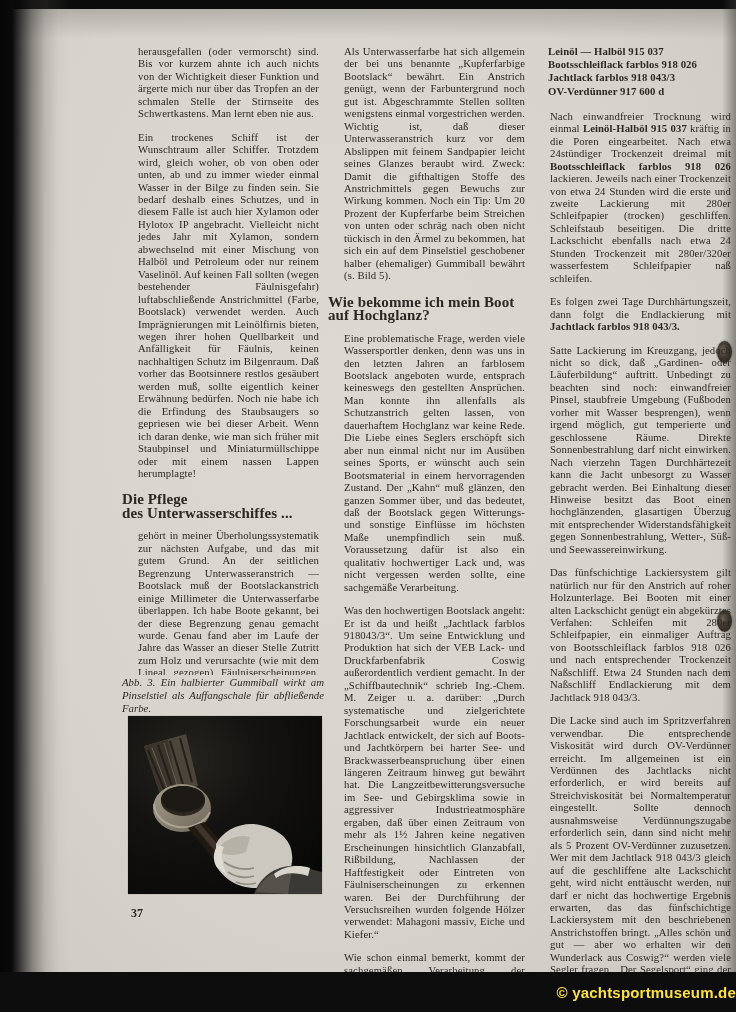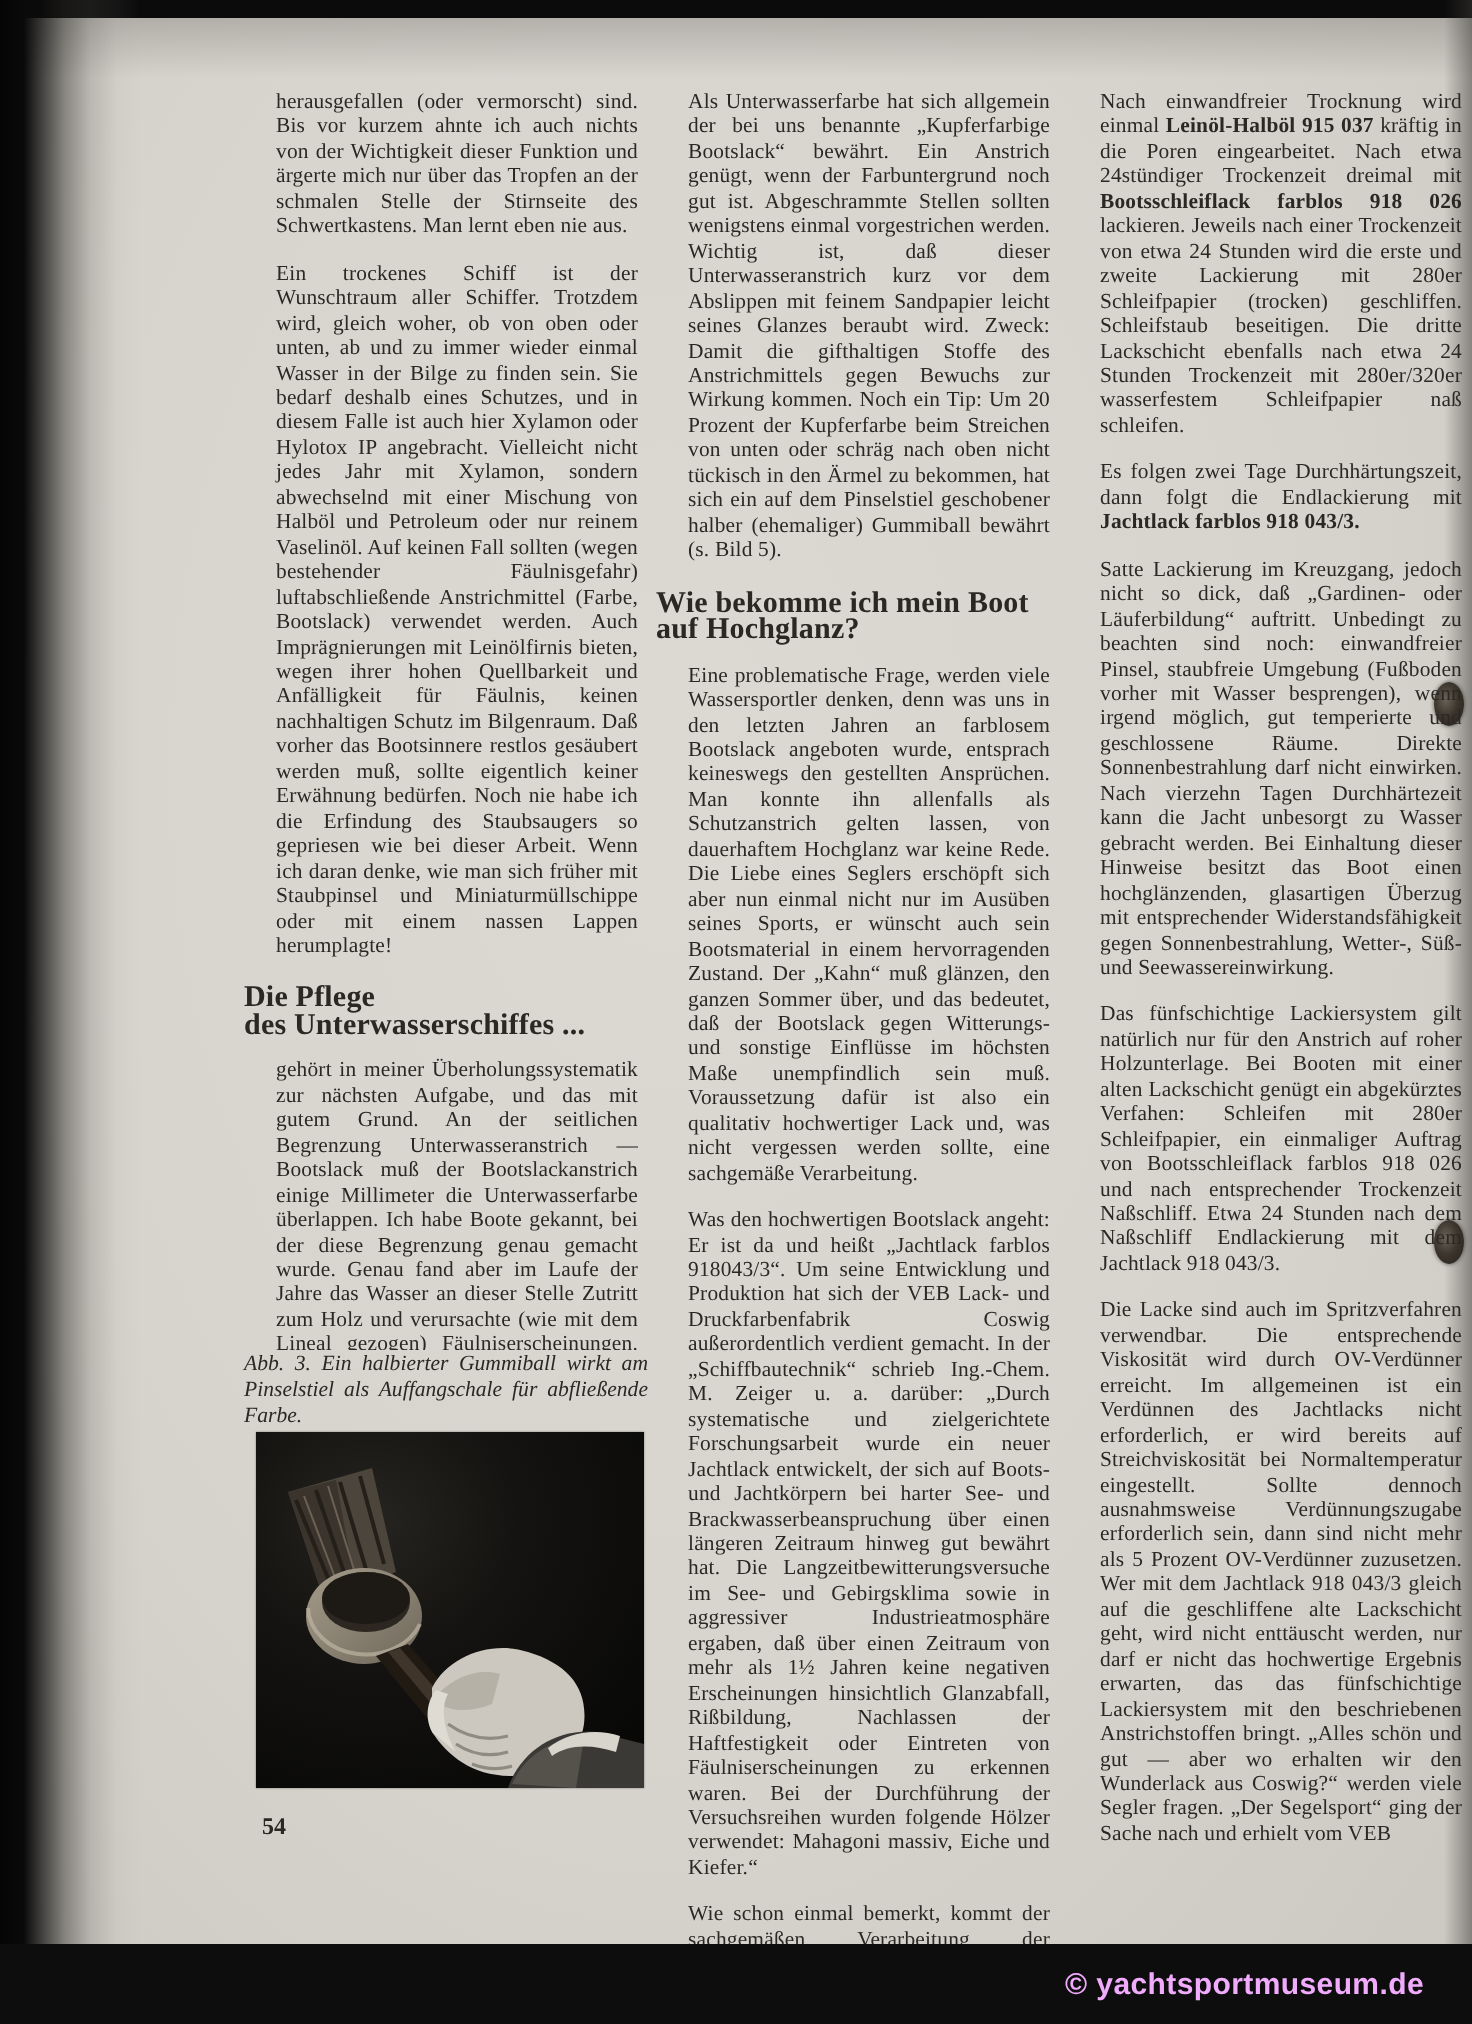--- a/index.html
+++ b/index.html
@@ -8,21 +8,21 @@
     background:radial-gradient(ellipse at 45% 38%, #dcd9d3 0%, #d7d4cd 55%, #cbc8c1 100%);
     font-family:"Liberation Serif", serif;color:#2b2823;
   }
   .bar-top{position:absolute;top:0;left:0;width:736px;height:9px;background:#0b0b0b;}
   .bar-bottom{
     position:absolute;left:0;bottom:0;width:736px;height:40px;background:#0d0d0d;
     display:flex;align-items:center;justify-content:flex-end;
   }
   .watermark{
     font-family:"Liberation Sans", sans-serif;font-weight:bold;font-size:15px;
-    color:#f0abfc;padding-right:24px;letter-spacing:.2px;margin-left:28px;
+    color:#fde047;letter-spacing:.2px;margin-left:28px;
   }
   .spine{
     position:absolute;top:0;left:0;width:70px;height:1012px;
     background:linear-gradient(to right,#050505 0px,#0a0a0a 12px,rgba(10,10,10,.75) 20px,
       rgba(40,38,35,.45) 32px,rgba(90,88,84,.22) 45px,rgba(150,148,142,.08) 58px,transparent 70px);
     pointer-events:none;
   }
   .edge-right{
     position:absolute;top:0;right:0;width:14px;height:1012px;
     background:linear-gradient(to left,rgba(60,58,54,.5),rgba(60,58,54,0));
@@ -129,34 +129,40 @@
       <path d="M90,129 C86,134 84,142 88,150 L100,160 C94,150 92,138 96,131 Z" fill="#dedbd3"></path>
     </g>
 
     <g>
       <path d="M126,178 C132,160 150,148 170,150 L194,156 L194,178 Z" fill="#3b3935"></path>
       <path d="M128,176 C134,162 148,153 164,153 L160,178 Z" fill="#55524c"></path>
       <path d="M146,158 C156,150 170,148 182,152 L180,160 C168,156 156,156 148,162 Z" fill="#d8d5cd"></path>
     </g>
   </svg>
 
-  <div class="pagenum">54</div>
+  <div class="pagenum">37</div>
 
   <div class="col col2">
     <p class="para">Als Unterwasserfarbe hat sich allgemein der bei uns benannte „Kupferfarbige Bootslack“ bewährt. Ein Anstrich genügt, wenn der Farbuntergrund noch gut ist. Abgeschrammte Stellen sollten wenigstens einmal vorgestrichen werden. Wichtig ist, daß dieser Unterwasseranstrich kurz vor dem Abslippen mit feinem Sandpapier leicht seines Glanzes beraubt wird. Zweck: Damit die gifthaltigen Stoffe des Anstrichmittels gegen Bewuchs zur Wirkung kommen. Noch ein Tip: Um 20 Prozent der Kupferfarbe beim Streichen von unten oder schräg nach oben nicht tückisch in den Ärmel zu bekommen, hat sich ein auf dem Pinselstiel geschobener halber (ehemaliger) Gummiball bewährt (s. Bild 5).</p>
     <div class="heading">
       <div>Wie bekomme ich mein Boot</div>
       <div>auf Hochglanz?</div>
     </div>
     <p class="para">Eine problematische Frage, werden viele Wassersportler denken, denn was uns in den letzten Jahren an farblosem Bootslack angeboten wurde, entsprach keineswegs den gestellten Ansprüchen. Man konnte ihn allenfalls als Schutzanstrich gelten lassen, von dauerhaftem Hochglanz war keine Rede. Die Liebe eines Seglers erschöpft sich aber nun einmal nicht nur im Ausüben seines Sports, er wünscht auch sein Bootsmaterial in einem hervorragenden Zustand. Der „Kahn“ muß glänzen, den ganzen Sommer über, und das bedeutet, daß der Bootslack gegen Witterungs- und sonstige Einflüsse im höchsten Maße unempfindlich sein muß. Voraussetzung dafür ist also ein qualitativ hochwertiger Lack und, was nicht vergessen werden sollte, eine sachgemäße Verarbeitung.</p>
     <p class="para">Was den hochwertigen Bootslack angeht: Er ist da und heißt „Jachtlack farblos 918043/3“. Um seine Entwicklung und Produktion hat sich der VEB Lack- und Druckfarbenfabrik Coswig außerordentlich verdient gemacht. In der „Schiffbautechnik“ schrieb Ing.-Chem. M. Zeiger u. a. darüber: „Durch systematische und zielgerichtete Forschungsarbeit wurde ein neuer Jachtlack entwickelt, der sich auf Boots- und Jachtkörpern bei harter See- und Brackwasserbeanspruchung über einen längeren Zeitraum hinweg gut bewährt hat. Die Langzeitbewitterungsversuche im See- und Gebirgsklima sowie in aggressiver Industrieatmosphäre ergaben, daß über einen Zeitraum von mehr als 1½ Jahren keine negativen Erscheinungen hinsichtlich Glanzabfall, Rißbildung, Nachlassen der Haftfestigkeit oder Eintreten von Fäulniserscheinungen zu erkennen waren. Bei der Durchführung der Versuchsreihen wurden folgende Hölzer verwendet: Mahagoni massiv, Eiche und Kiefer.“</p>
     <p class="para">Wie schon einmal bemerkt, kommt der sachgemäßen Verarbeitung der Anstrichmittel eine große Bedeutung zu. Für die Lackierung von Booten und Jachten aus Naturholz sind folgende Anstrichstoffe erforderlich:</p>
   </div>
 
   <div class="col col3">
+    <div class="materials">
+      <div>Leinöl — Halböl 915 037</div>
+      <div>Bootsschleiflack farblos 918 026</div>
+      <div>Jachtlack farblos 918 043/3</div>
+      <div>OV-Verdünner 917 600 d</div>
+    </div>
     <p class="para">
       <span>Nach einwandfreier Trocknung wird einmal </span><span class="b">Leinöl-Halböl 915 037</span><span> kräftig in die Poren eingearbeitet. Nach etwa 24stündiger Trockenzeit dreimal mit </span><span class="b">Bootsschleiflack farblos 918 026</span><span> lackieren. Jeweils nach einer Trockenzeit von etwa 24 Stunden wird die erste und zweite Lackierung mit 280er Schleifpapier (trocken) geschliffen. Schleifstaub beseitigen. Die dritte Lackschicht ebenfalls nach etwa 24 Stunden Trockenzeit mit 280er/320er wasserfestem Schleifpapier naß schleifen.</span>
     </p>
     <p class="para">
       <span>Es folgen zwei Tage Durchhärtungszeit, dann folgt die Endlackierung mit </span><span class="b">Jachtlack farblos 918 043/3.</span>
     </p>
     <p class="para">Satte Lackierung im Kreuzgang, jedoch nicht so dick, daß „Gardinen- oder Läuferbildung“ auftritt. Unbedingt zu beachten sind noch: einwandfreier Pinsel, staubfreie Umgebung (Fußboden vorher mit Wasser besprengen), wenn irgend möglich, gut temperierte und geschlossene Räume. Direkte Sonnenbestrahlung darf nicht einwirken. Nach vierzehn Tagen Durchhärtezeit kann die Jacht unbesorgt zu Wasser gebracht werden. Bei Einhaltung dieser Hinweise besitzt das Boot einen hochglänzenden, glasartigen Überzug mit entsprechender Widerstandsfähigkeit gegen Sonnenbestrahlung, Wetter-, Süß- und Seewassereinwirkung.</p>
     <p class="para">Das fünfschichtige Lackiersystem gilt natürlich nur für den Anstrich auf roher Holzunterlage. Bei Booten mit einer alten Lackschicht genügt ein abgekürztes Verfahen: Schleifen mit 280er Schleifpapier, ein einmaliger Auftrag von Bootsschleiflack farblos 918 026 und nach entsprechender Trockenzeit Naßschliff. Etwa 24 Stunden nach dem Naßschliff Endlackierung mit dem Jachtlack 918 043/3.</p>
     <p class="para">Die Lacke sind auch im Spritzverfahren verwendbar. Die entsprechende Viskosität wird durch OV-Verdünner erreicht. Im allgemeinen ist ein Verdünnen des Jachtlacks nicht erforderlich, er wird bereits auf Streichviskosität bei Normaltemperatur eingestellt. Sollte dennoch ausnahmsweise Verdünnungszugabe erforderlich sein, dann sind nicht mehr als 5 Prozent OV-Verdünner zuzusetzen. Wer mit dem Jachtlack 918 043/3 gleich auf die geschliffene alte Lackschicht geht, wird nicht enttäuscht werden, nur darf er nicht das hochwertige Ergebnis erwarten, das das fünfschichtige Lackiersystem mit den beschriebenen Anstrichstoffen bringt. „Alles schön und gut — aber wo erhalten wir den Wunderlack aus Coswig?“ werden viele Segler fragen. „Der Segelsport“ ging der Sache nach und erhielt vom VEB</p>
   </div>

